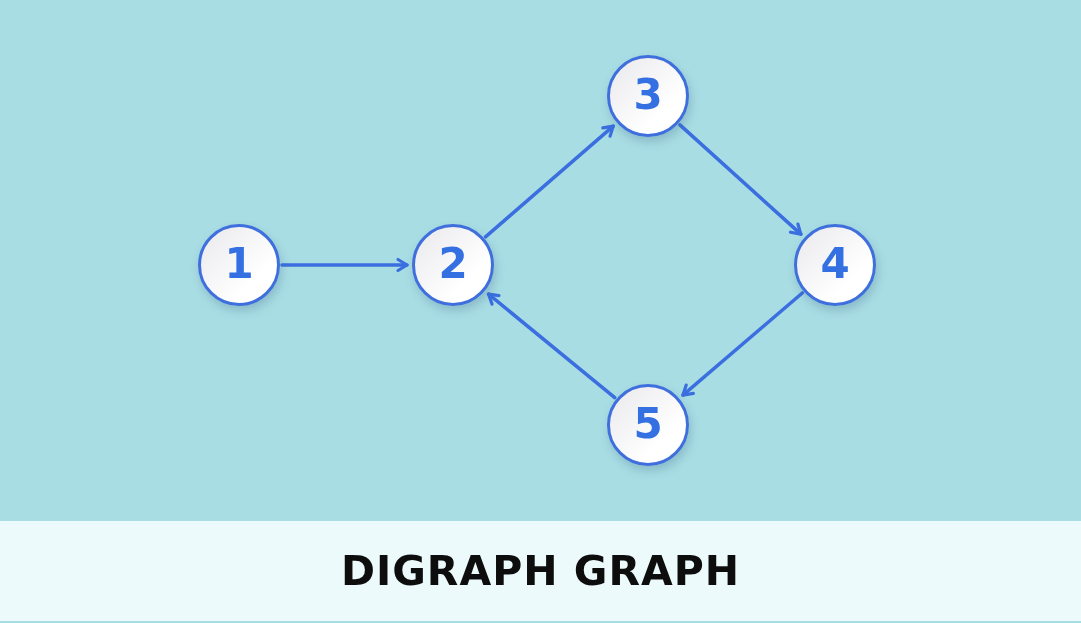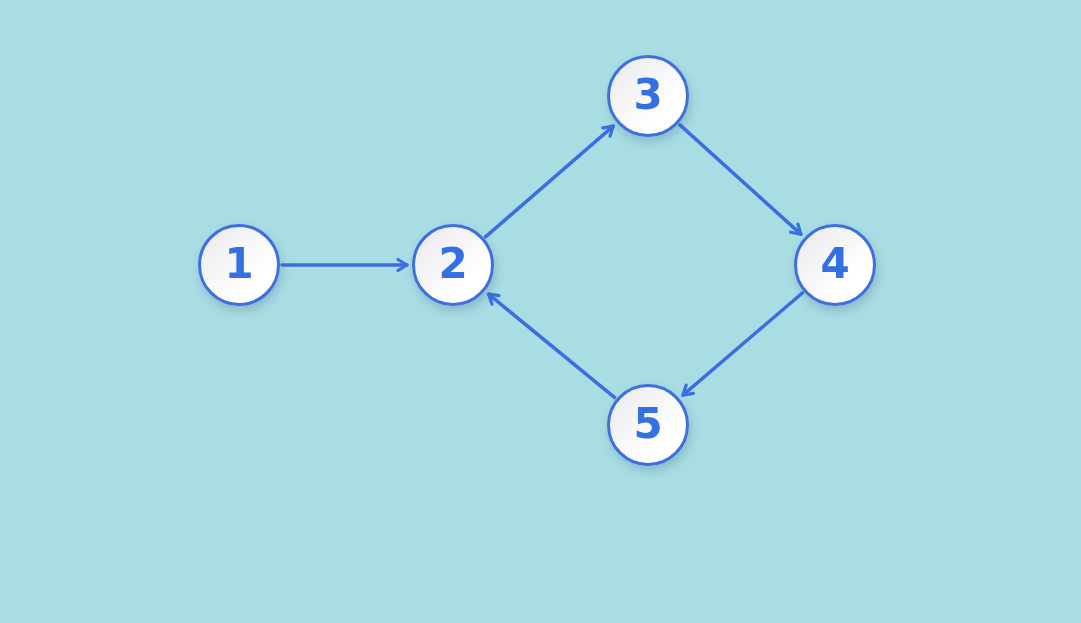--- a/index.html
+++ b/index.html
@@ -99,14 +99,17 @@
         <span class="node-label">3</span>
       </div>
       <div class="node" style="left: 794px; top: 224px;">
         <span class="node-label">4</span>
       </div>
       <div class="node" style="left: 607px; top: 384px;">
         <span class="node-label">5</span>
       </div>
     </div>
 
+  <div class="footer">
+    <div class="footer-title">DIGRAPH GRAPH</div>
+  </div>
 
 </div>
 
 </body></html>

